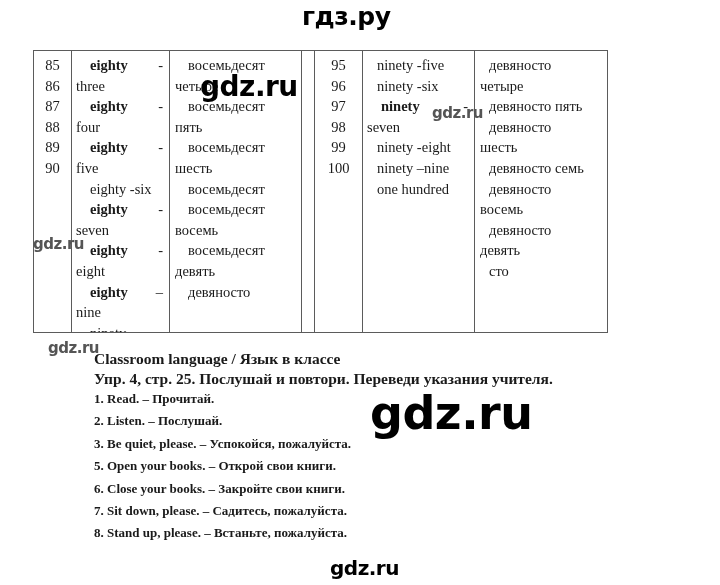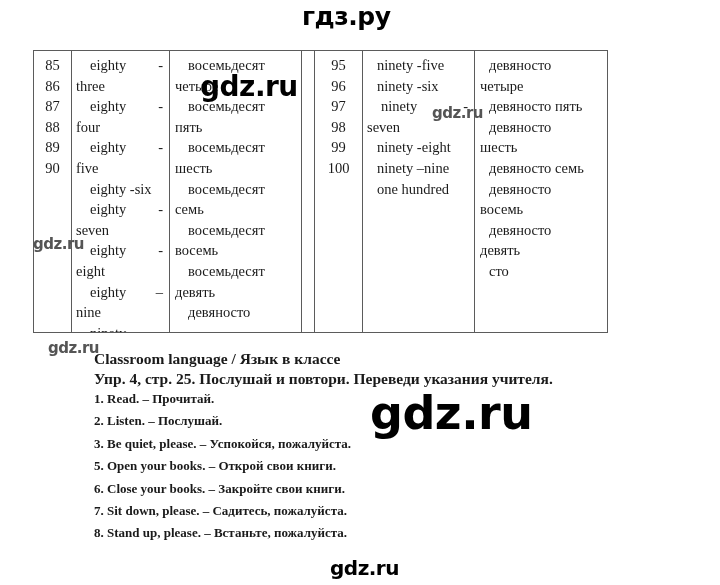--- a/index.html
+++ b/index.html
@@ -81,21 +81,21 @@
   .cell.word  { padding-left: 4px; }
   .cell.rus   { padding-left: 5px; }
   .cell.ind   { padding-left: 18px; }
   .cell.ind-r { padding-left: 14px; }
   .cell.dash-row {
     display: flex;
     justify-content: space-between;
     padding-left: 10px;
     padding-right: 6px;
   }
-  .cell.dash-row .dw { padding-left: 8px; }
+  .cell.dash-row .dw { padding-left: 8px; font-weight: bold; }
   .cell.blank { color: transparent; }
 
   
   .textblock {
     position: absolute;
     left: 56px;
     top: 349px;
     width: 640px;
     z-index: 3;
     margin-left: 38px;
@@ -172,21 +172,20 @@
         <div class="cell word ind">ninety</div>
       </div>
     <div class="col col-rus" id="left-rus">
         <div class="cell rus ind">восемьдесят</div>
         <div class="cell rus">четыре</div>
         <div class="cell rus ind">восемьдесят</div>
         <div class="cell rus">пять</div>
         <div class="cell rus ind">восемьдесят</div>
         <div class="cell rus">шесть</div>
         <div class="cell rus ind">восемьдесят</div>
-        <div class="cell rus">семь</div>
         <div class="cell rus ind">восемьдесят</div>
         <div class="cell rus">восемь</div>
         <div class="cell rus ind">восемьдесят</div>
         <div class="cell rus">девять</div>
         <div class="cell rus ind">девяносто</div>
         <div class="cell rus blank">&nbsp;</div>
       </div>
   </div>
 
   <div class="gap-col"></div>

